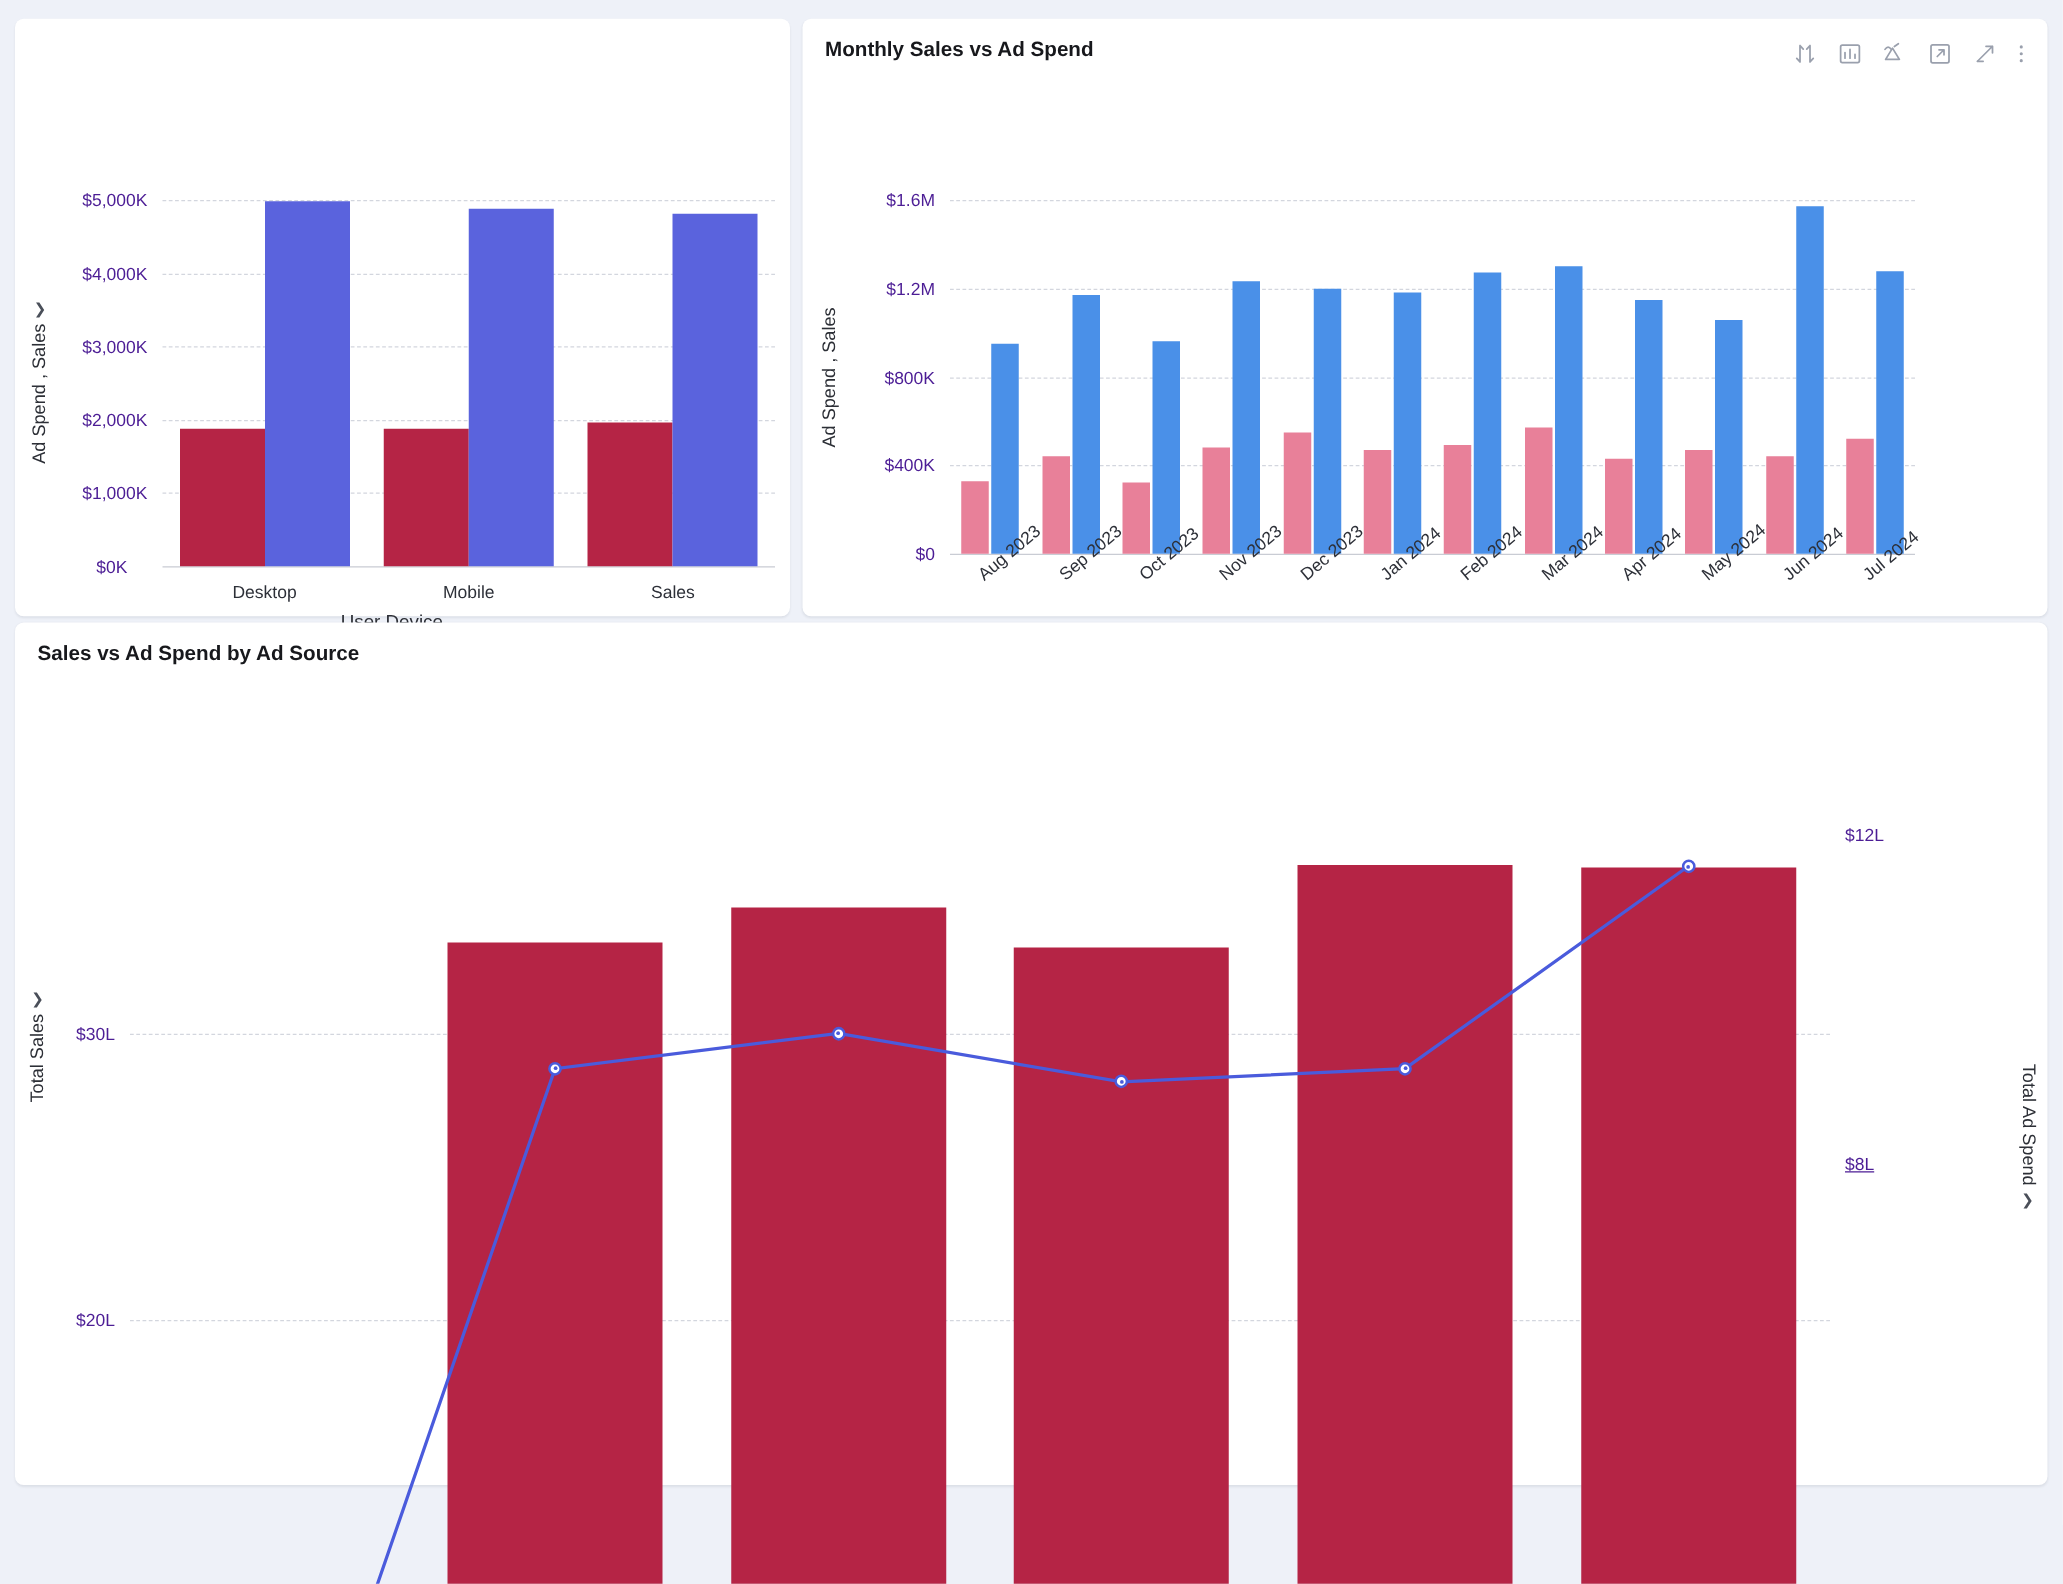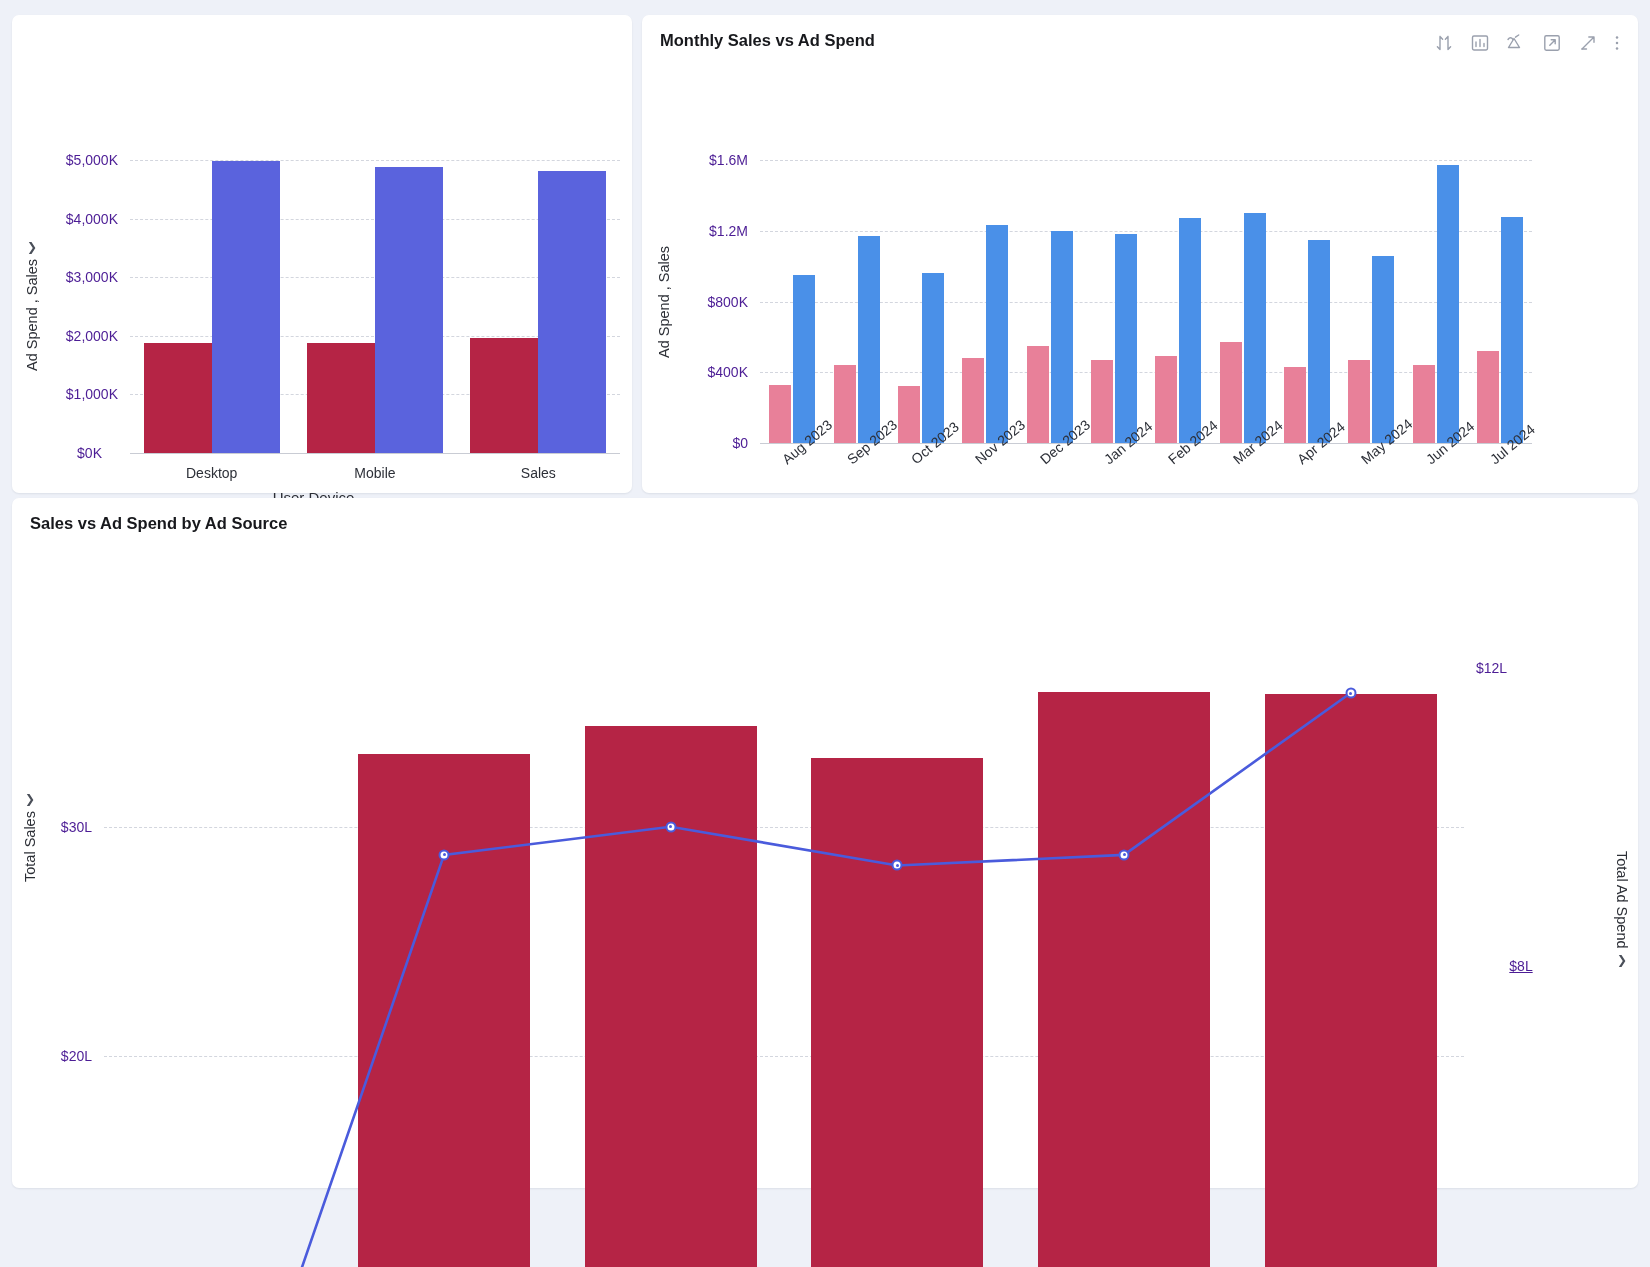--- a/index.html
+++ b/index.html
@@ -317,21 +317,21 @@
             <span class="chev" style="transform:rotate(90deg);">❯</span>
           </div>
           <div class="ytitle right" style="right:8px;top:240px;height:260px;justify-content:center;">
             <span>Total Ad Spend</span>
             <span class="chev" style="transform:rotate(-90deg);">❯</span>
           </div>
           <div class="ytick" style="top:517.5px;width:80px;right:1546px;">$20L</div>
           <div class="gridline" style="left:92px;top:517.5px;width:1360px;"></div>
           <div class="ytick" style="top:288.75px;width:80px;right:1546px;">$30L</div>
           <div class="gridline" style="left:92px;top:288.75px;width:1360px;"></div>
-          <div class="ytick" style="top:428px;left:1464px;width:90px;text-align:center;text-decoration:underline;">$8L</div>
+          <div class="ytick" style="top:393px;left:1464px;width:90px;text-align:left;text-decoration:underline;">$8L</div>
           <div class="ytick" style="top:130.38461538461536px;left:1464px;width:90px;text-align:left;">$12L</div>
           <div class="bar" style="left:345.99999999999994px;top:215.54999999999995px;width:172px;height:759.45px;background:#b52445;"></div>
           <div class="bar" style="left:572.6666666666666px;top:188.10000000000002px;width:172px;height:786.9px;background:#b52445;"></div>
           <div class="bar" style="left:799.3333333333334px;top:220.125px;width:172px;height:754.875px;background:#b52445;"></div>
           <div class="bar" style="left:1026px;top:153.78750000000002px;width:172px;height:821.2125px;background:#b52445;"></div>
           <div class="bar" style="left:1252.6666666666665px;top:156.07500000000005px;width:172px;height:818.925px;background:#b52445;"></div>
           <svg style="position:absolute;left:0;top:0;width:1626px;height:1005px;pointer-events:none;">
             <polyline points="205.33333333333331,975 431.99999999999994,316.9038461538462 658.6666666666666,288.75 885.3333333333334,327.46153846153857 1112,316.9038461538462 1338.6666666666665,155.01923076923072" fill="none" stroke="#4a5bdc" stroke-width="2.6"></polyline>
           </svg>
           <div class="marker" style="left:431.99999999999994px;top:316.9038461538462px;"></div>

